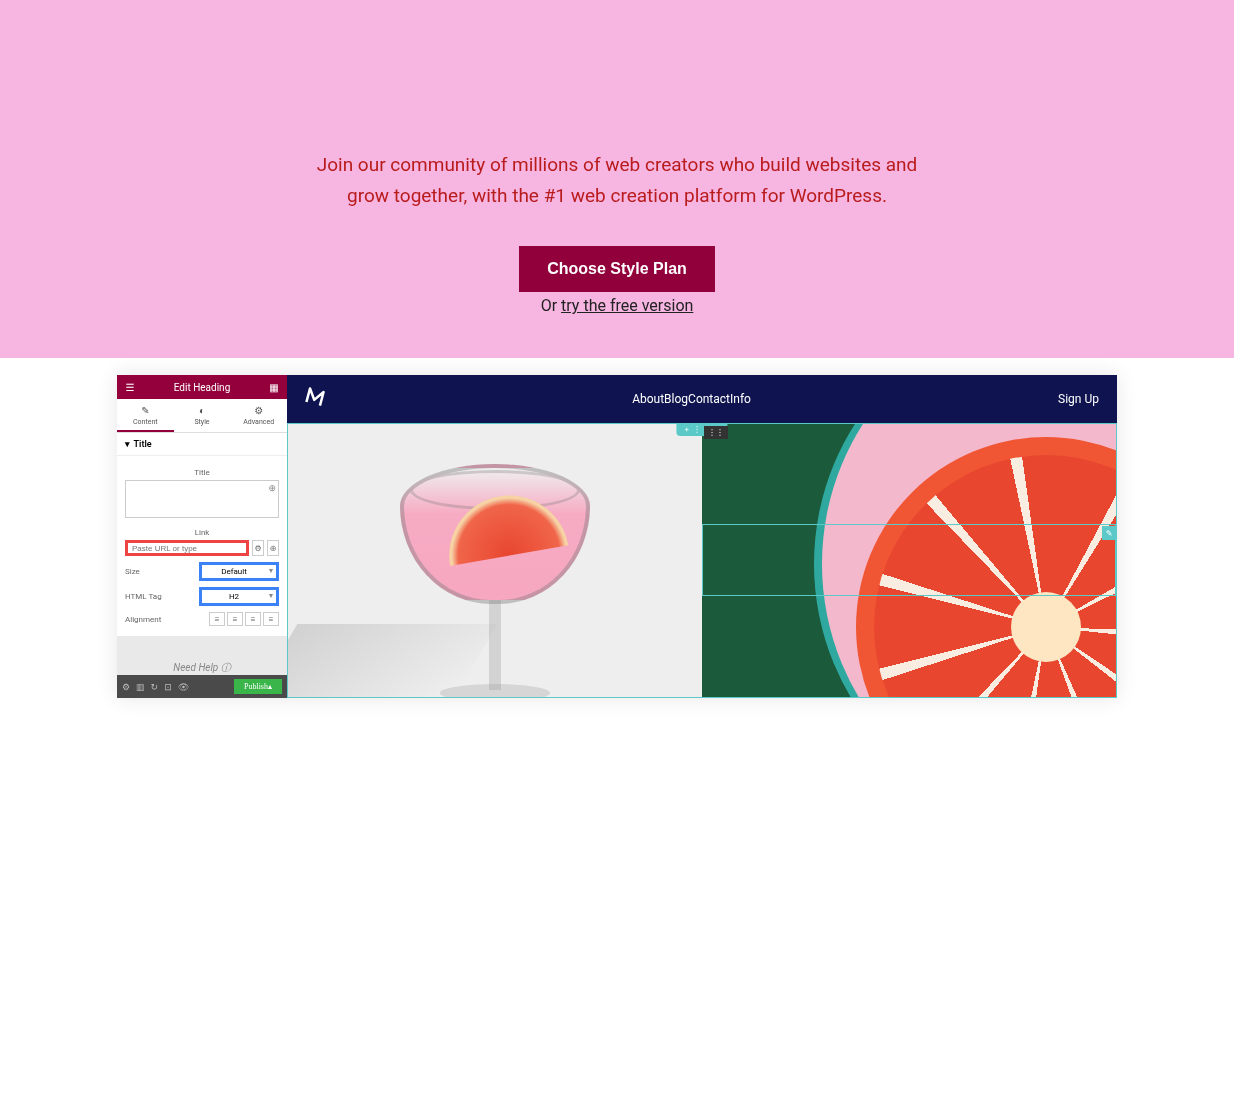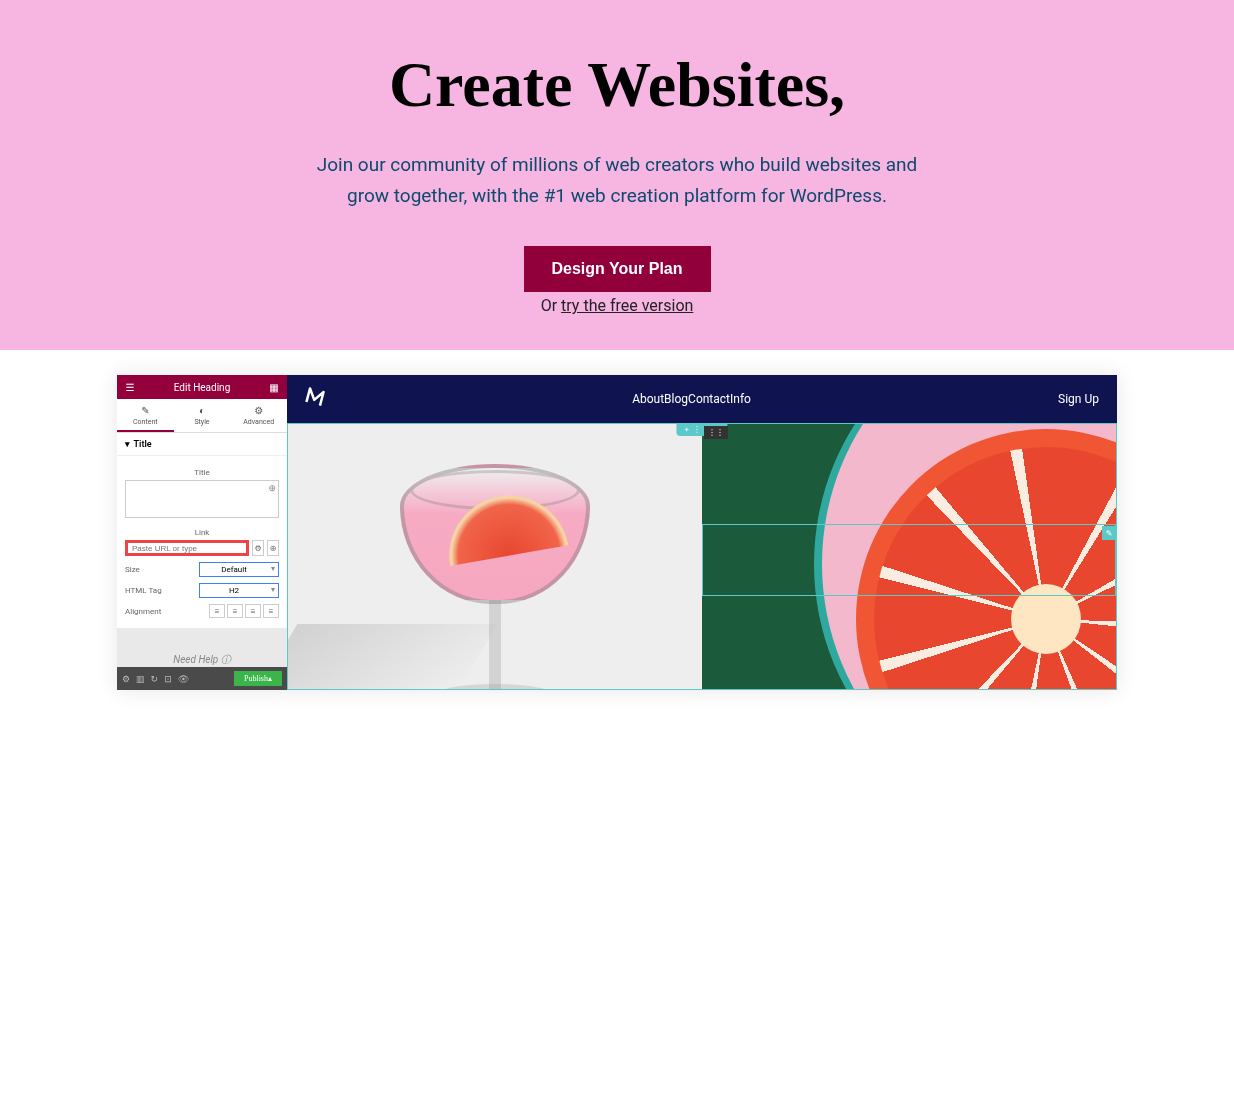--- a/index.html
+++ b/index.html
@@ -1,19 +1,19 @@
 <!DOCTYPE html>
 <html><head>
 <meta charset="utf-8">
 <style>
 * { margin: 0; padding: 0; box-sizing: border-box; }
 body { font-family: -apple-system, BlinkMacSystemFont, "Segoe UI", Roboto, sans-serif; background: #fff; width: 1234px; }
 .hero-section { background: #f7b5e2; padding: 50px 0 0 0; text-align: center; position: relative; }
 .hero-heading { font-family: Georgia, "Times New Roman", serif; font-size: 64px; font-weight: 700; line-height: 1.1; color: #000; margin-bottom: 30px; }
-.hero-subheading { font-size: 19px; color: #0c4a6e; line-height: 1.6; max-width: 640px; margin: 1px auto 35px; }
+.hero-subheading { font-size: 19px; color: #b91c1c; line-height: 1.6; max-width: 640px; margin: 1px auto 35px; }
 .cta-button { display: inline-block; background: #92003b; color: #fff; padding: 14px 28px; font-size: 16px; font-weight: 600; border: none; cursor: pointer; }
 .cta-sub { margin-top: 4px; font-size: 16px; color: #222; }
 .cta-sub a { color: #222; text-decoration: underline; }
 .editor-mock { width: 1000px; margin: 60px auto 0; display: flex; box-shadow: 0 0 20px rgba(0,0,0,0.1); position: relative; z-index: 2; }
 .white-bg-strip { position: relative; background: #fff; margin-top: -340px; height: 420px; z-index: 1; }
 
 
 .editor-sidebar { width: 170px; background: #e9e9e9; display: flex; flex-direction: column; }
 .sidebar-header { background: #93003b; color: #fff; display: flex; align-items: center; justify-content: space-between; padding: 5px 6px; font-size: 10px; }
 .sidebar-header .menu-icon, .sidebar-header .grid-icon { width: 14px; height: 14px; display: flex; align-items: center; justify-content: center; }
@@ -24,21 +24,21 @@
 .panel-accordion { background: #fff; padding: 6px 8px; font-size: 9px; font-weight: 600; border-bottom: 1px solid #eee; display: flex; align-items: center; gap: 4px; }
 .panel-body { background: #fff; padding: 6px 8px 10px; }
 .field-label { font-size: 8px; color: #666; margin: 6px 0 3px; }
 .textarea-mock { width: 100%; height: 38px; border: 1px solid #ccc; background: #fff; position: relative; font-size: 8px; padding: 3px; resize: none; }
 .textarea-globe { position: absolute; right: 3px; top: 3px; font-size: 9px; color: #888; }
 .input-row { display: flex; align-items: center; gap: 3px; }
 .input-mock { flex: 1; border: 3px solid #ef4444; background: #fff; font-size: 8px; padding: 3px 4px; color: #aaa; height: 16px; }
 .mini-btn { width: 14px; height: 16px; border: 1px solid #ccc; background: #fff; font-size: 8px; color: #666; display: flex; align-items: center; justify-content: center; }
 .select-row { display: flex; align-items: center; justify-content: space-between; margin-top: 6px; }
 .select-row label { font-size: 8px; color: #666; }
-.select-mock { border: 1px solid #3b82f6; background: #fff; font-size: 8px; padding: 2px 14px 2px 4px; position: relative; width: 80px; }
+.select-mock { border: 3px solid #3b82f6; background: #fff; font-size: 8px; padding: 2px 14px 2px 4px; position: relative; width: 80px; }
 .select-mock::after { content: "▾"; position: absolute; right: 3px; top: 1px; color: #888; font-size: 8px; }
 .align-buttons { display: flex; gap: 2px; }
 .align-btn { width: 16px; height: 14px; border: 1px solid #ccc; background: #fff; font-size: 8px; color: #666; display: flex; align-items: center; justify-content: center; }
 .sidebar-spacer { flex: 1; background: #e9e9e9; text-align: center; padding-top: 20px; }
 .need-help { font-size: 10px; color: #888; font-style: italic; }
 .sidebar-footer { background: #4a4a4a; display: flex; align-items: center; padding: 4px 5px; gap: 6px; }
 .footer-icon { color: #bbb; font-size: 9px; }
 .publish-btn { margin-left: auto; background: #39b54a; color: #fff; font-size: 8px; padding: 3px 10px; border: none; display: flex; gap: 0; font-family: Liberation Serif, serif; }
 
 
@@ -69,24 +69,24 @@
 .pink-circle { position: absolute; width: 520px; height: 520px; border-radius: 50%; background: #f4b8cc; top: -120px; left: 120px; box-shadow: -8px 0 0 0 #2fa9a0; }
 .big-citrus { position: absolute; right: -120px; bottom: -120px; width: 380px; height: 380px; border-radius: 50%; background: radial-gradient(circle at 50% 50%, #ffdca8 0 12%, #f05634 14% 90%, #f6b755 94% 100%); overflow: hidden; }
 .big-citrus::before { content: ""; position: absolute; inset: 18px; border-radius: 50%; background: repeating-conic-gradient(#e8462f 0deg 28deg, #f8ede0 28deg 32deg); }
 .big-citrus::after { content: ""; position: absolute; left: 50%; top: 50%; width: 70px; height: 70px; margin: -35px 0 0 -35px; border-radius: 50%; background: #ffe6c2; }
 </style>
 </head>
 <body>
 
 <section class="hero-section">
   <h1 class="hero-heading">
-    <span>Create Websites,</span><br>
+    <br>
   </h1>
   <p class="hero-subheading">Join our community of millions of web creators who build websites and grow together, with the #1 web creation platform for WordPress.</p>
-  <button class="cta-button">Design Your Plan</button>
+  <button class="cta-button">Choose Style Plan</button>
   <div class="cta-sub">
     <span>Or </span><a href="#">try the free version</a>
   </div>
 
   <div class="editor-mock">
 
     <aside class="editor-sidebar">
       <div class="sidebar-header">
         <span class="menu-icon">☰</span>
         <span>Edit Heading</span>

